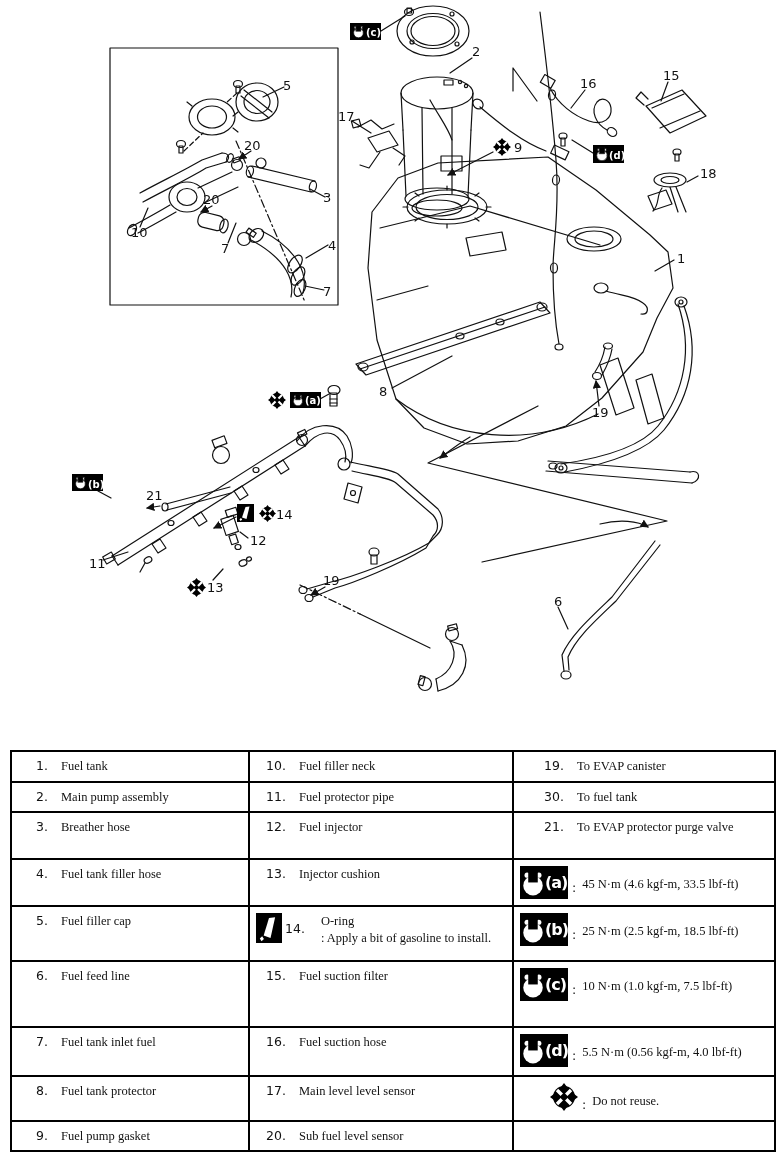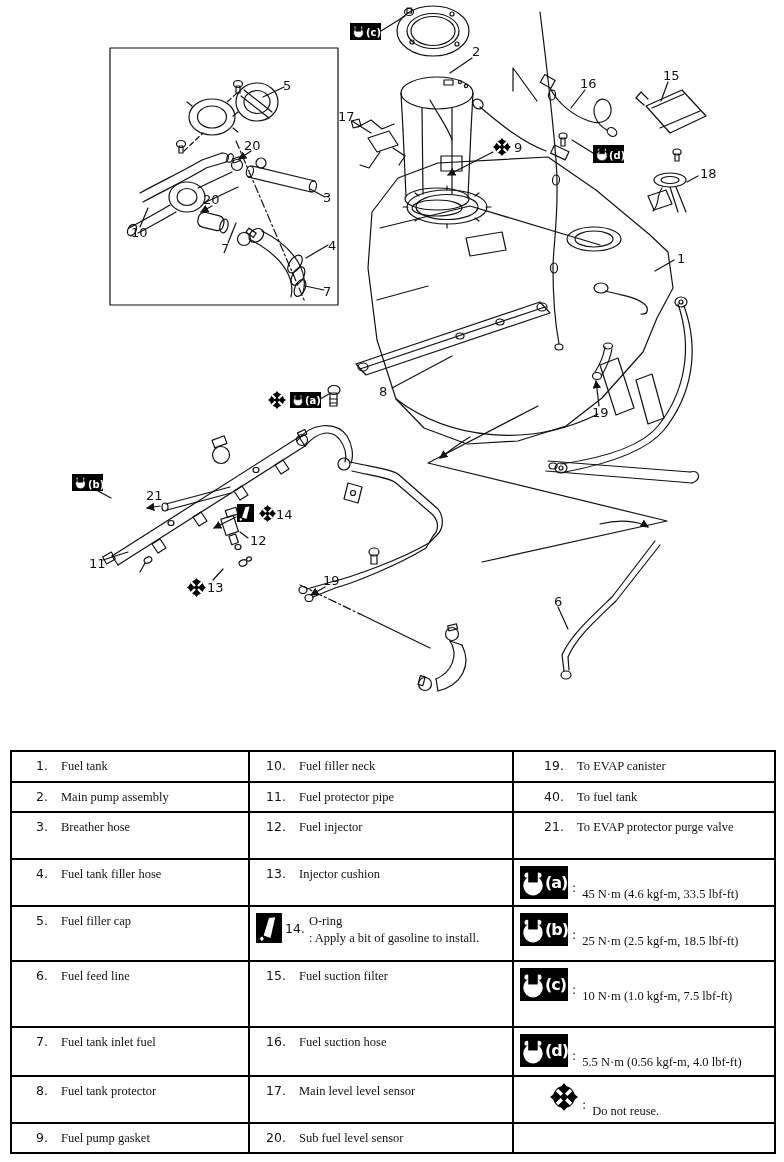--- a/index.html
+++ b/index.html
@@ -15,22 +15,22 @@
   table.parts td{border:2px solid #000;vertical-align:top;padding:6px 4px 2px 6px;overflow:hidden;}
   td .cell{display:flex;align-items:flex-start;}
   td .num{flex:0 0 30px;text-align:right;margin-right:13px;white-space:nowrap;}
   td .txt{flex:1 1 auto;line-height:1.35;font-family:Liberation Serif, serif;}
   .badge{flex:0 0 auto;width:48px;height:33px;background:#000;display:flex;align-items:center;margin-right:2px;}
   .badge svg{display:block;}
   .badge .letter{color:#fff;font-weight:bold;font-size:16px;margin-left:-1px;letter-spacing:-1px;}
   .colon{margin:14px 6px 0 2px;}
   .xicon-wrap{flex:0 0 auto;margin-left:30px;margin-right:2px;}
   .brush-wrap{flex:0 0 auto;margin-right:3px;}
-  .n14{flex:0 0 auto;margin-right:4px;margin-top:8px;}
-  .torque-txt{line-height:1.4;margin-top:20px;}
+  .n14{flex:0 0 auto;margin-right:16px;margin-top:8px;}
+  .torque-txt{line-height:1.4;margin-top:10px;}
 </style>
 </head>
 <body>
 
 <div class="page">
 
 <div class="diagram-wrap">
 <svg width="784" height="745" viewBox="0 0 784 745" xmlns="http://www.w3.org/2000/svg">
   <defs>
     <marker id="arw" viewBox="0 0 8 8" refX="7" refY="4" markerWidth="7" markerHeight="7" orient="auto">
@@ -421,21 +421,21 @@
             </div>
           </td>
       <td>
             <div class="cell">
               <span class="num">11.</span>
               <span class="txt">Fuel protector pipe</span>
             </div>
           </td>
       <td>
             <div class="cell">
-              <span class="num" style="flex-basis:44px">40.</span>
+              <span class="num" style="flex-basis:44px">30.</span>
               <span class="txt">To fuel tank</span>
             </div>
           </td>
     </tr>
     <tr style="height:47px">
       <td>
             <div class="cell">
               <span class="num">3.</span>
               <span class="txt">Breather hose</span>
             </div>

